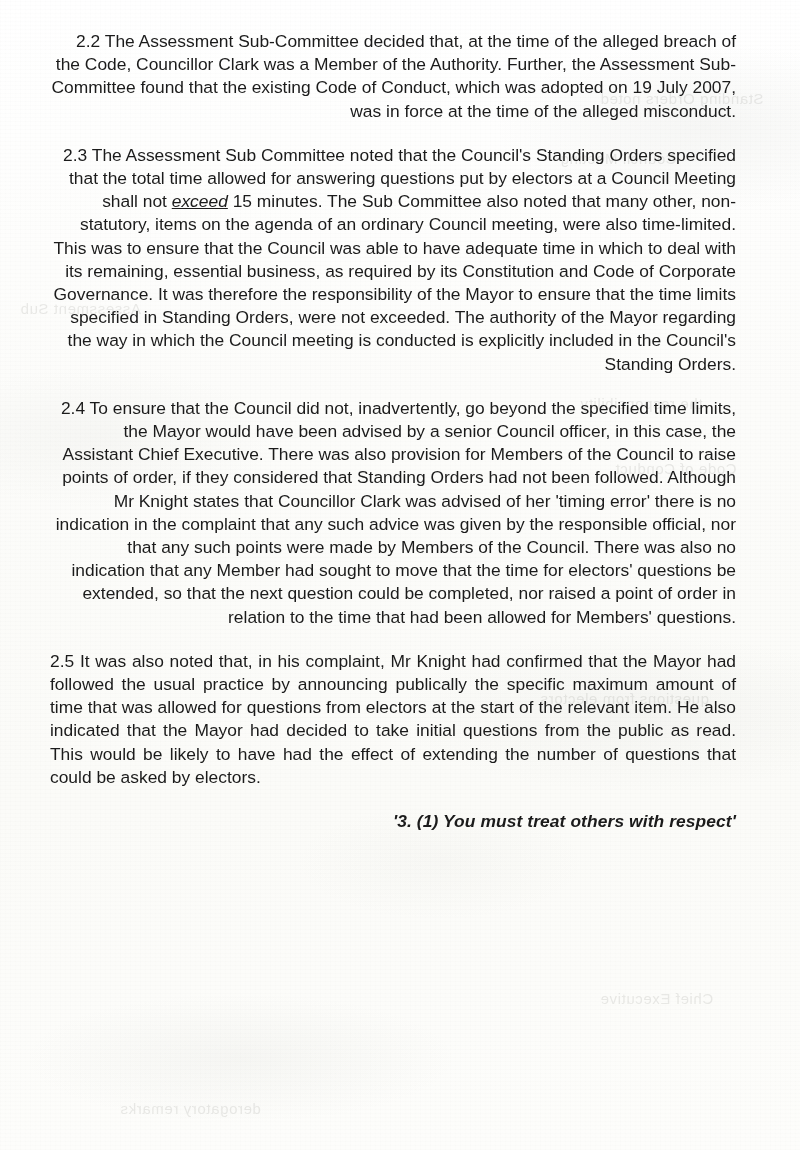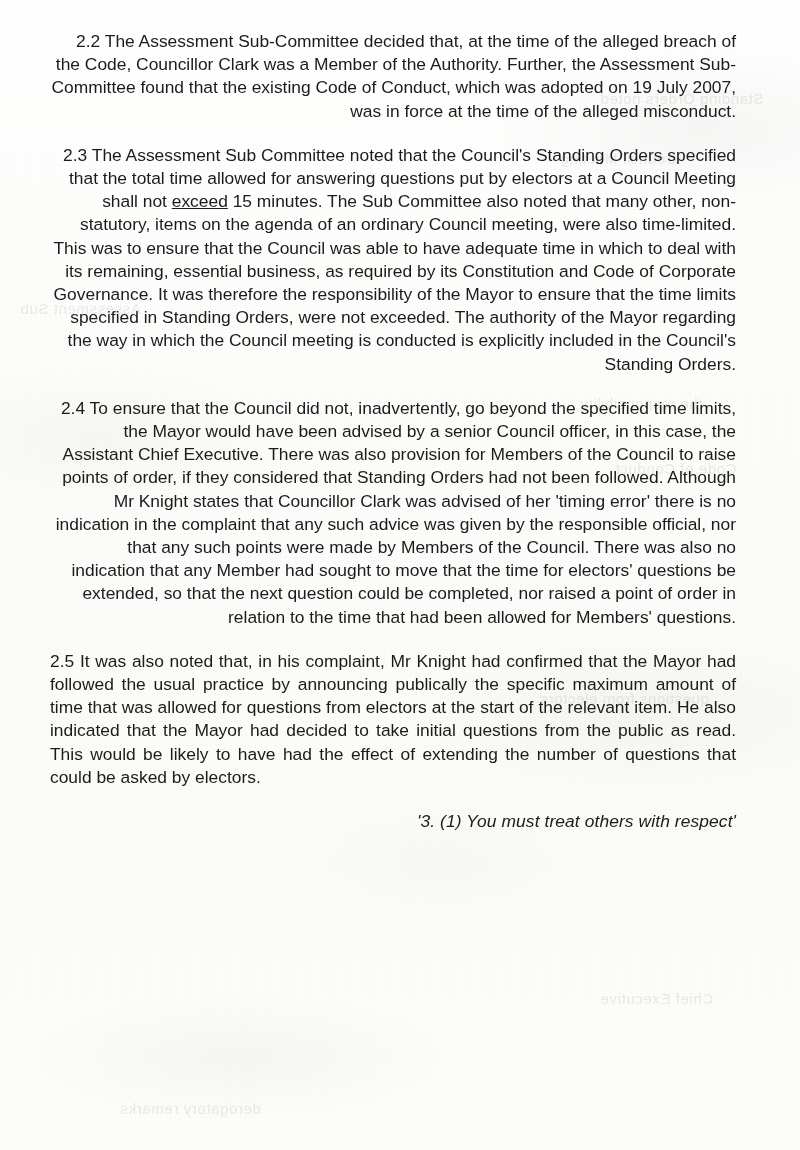--- a/index.html
+++ b/index.html
@@ -69,25 +69,26 @@
     color: #1b1b1b;
     text-align: right;
     -webkit-font-smoothing: none;
   }
   p.para.justified {
     text-align: justify;
     text-justify: inter-word;
   }
   p.para.quote {
     font-style: italic;
-    font-weight: normal;
+    font-weight: bold;
     letter-spacing: 0.1px;
   }
   .u {
     text-decoration: underline;
+    font-style: italic;
   }
 </style>
 </head>
 <body>
 
 <div id="page">
 
   <div id="paper-texture"></div>
   <div id="paper-grain"></div>
 

